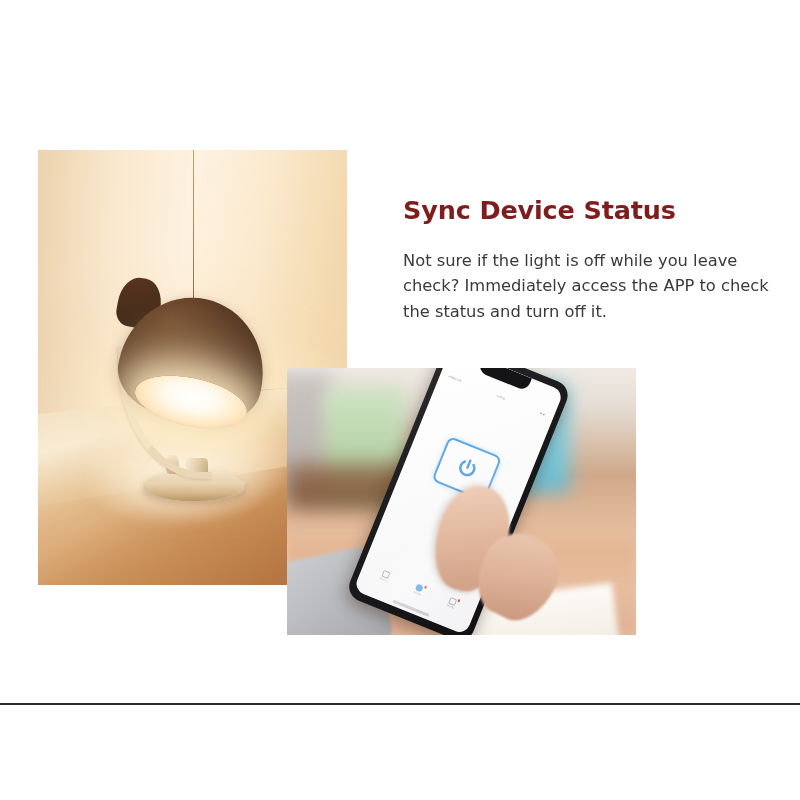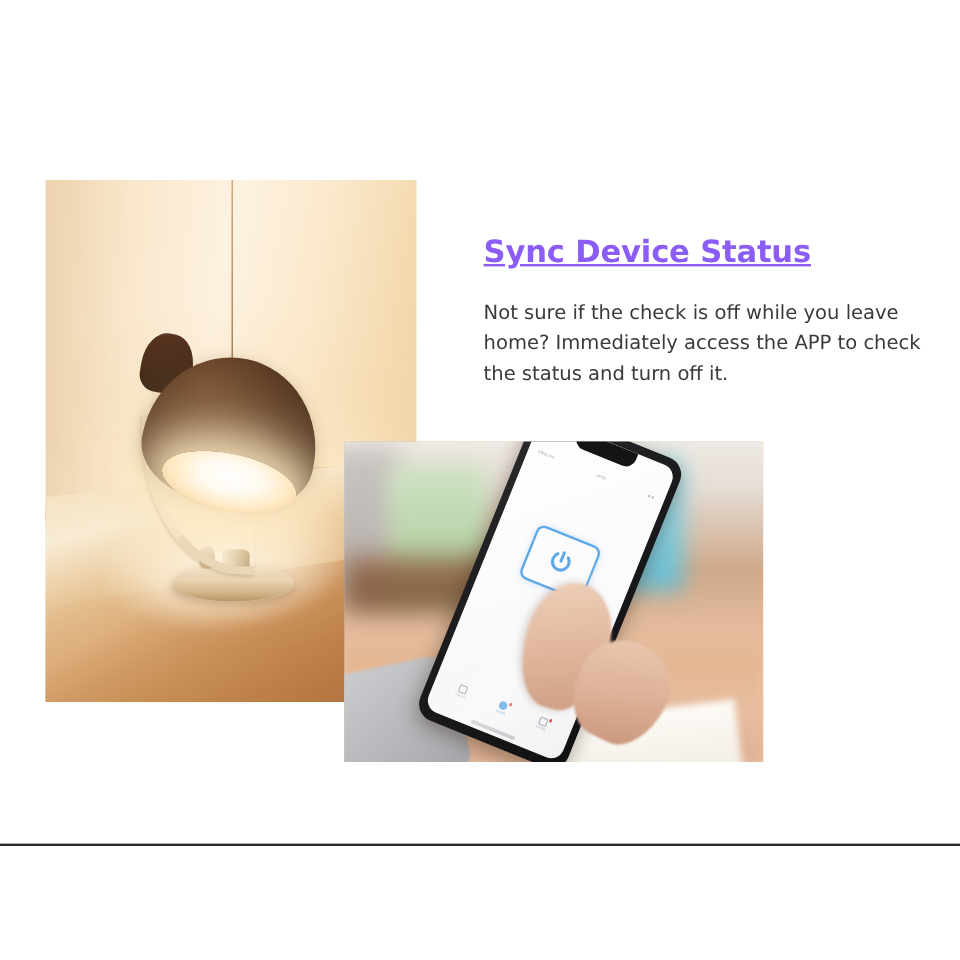--- a/index.html
+++ b/index.html
@@ -520,23 +520,22 @@
     position: absolute;
     left: 403px;
     top: 194px;
     width: 372px;
   }
   .headline {
     margin: 0;
     font-size: 25.5px;
     line-height: 1.32;
     font-weight: 700;
-    color: #8b5cf6;
+    color: #7f1d1d;
     letter-spacing: -0.15px;
-    text-decoration: underline;
   }
   .body-copy {
     margin: 20px 0 0 0;
     font-size: 16.3px;
     line-height: 1.56;
     color: #3a3a3a;
     font-weight: 400;
   }
 
   
@@ -634,18 +633,18 @@
 
     <div class="pp-thumb"></div>
     <div class="pp-finger-low"></div>
     <div class="pp-blur-overlay"></div>
   </div>
 
   <div class="text-col">
     <h1 class="headline">
       <span>Sync Device Status</span><br>
     </h1>
-    <p class="body-copy">Not sure if the check is off while you leave home? Immediately access the APP to check the status and turn off it.</p>
+    <p class="body-copy">Not sure if the light is off while you leave check? Immediately access the APP to check the status and turn off it.</p>
   </div>
 
   <div class="divider"></div>
 
 </div>
 
 </body></html>

